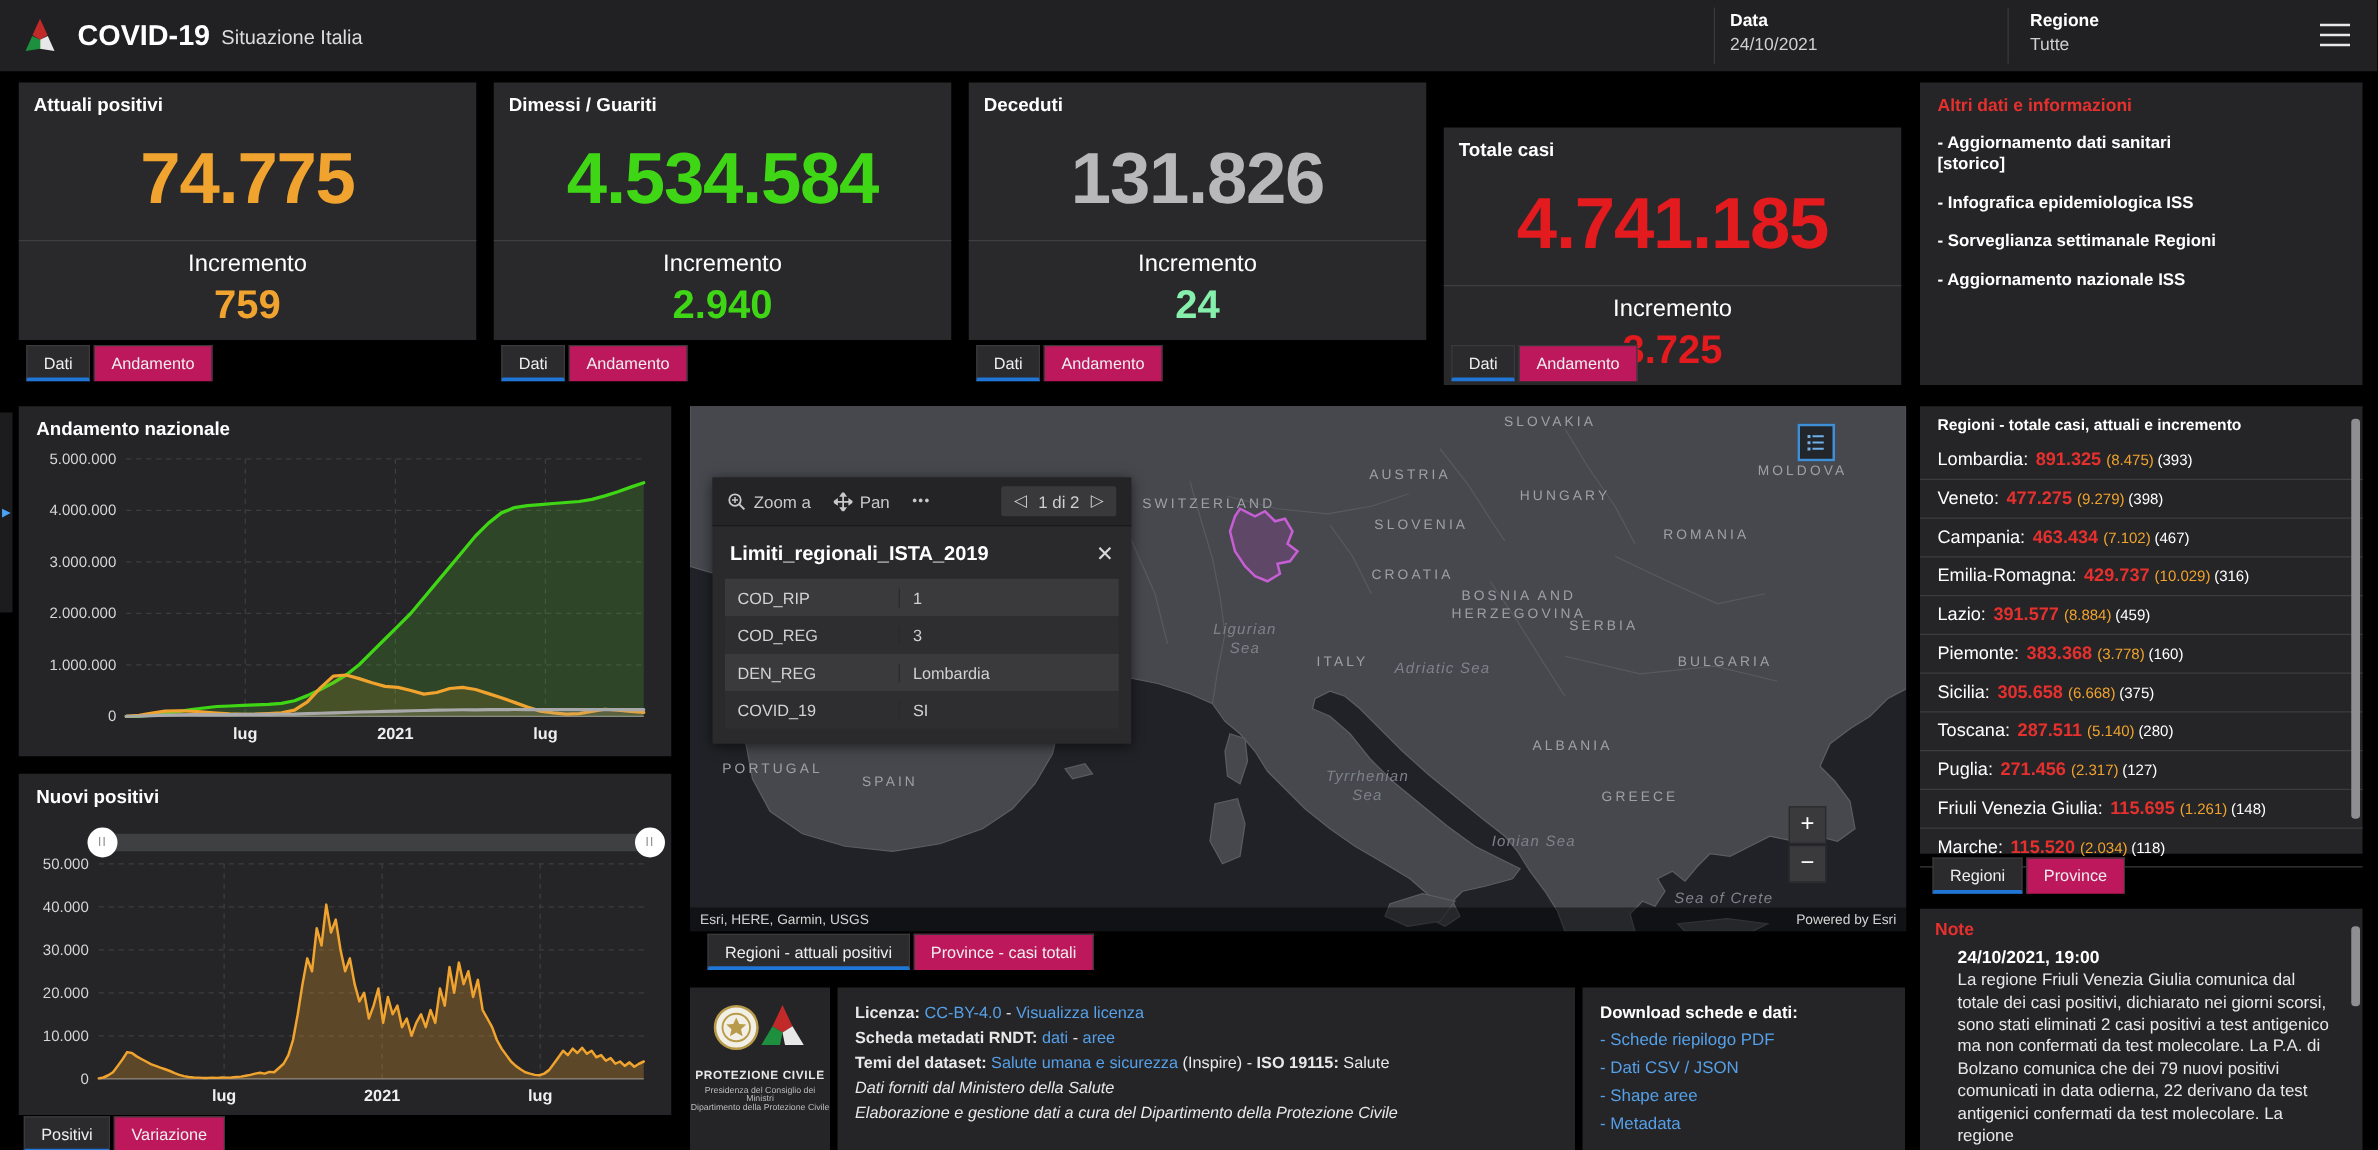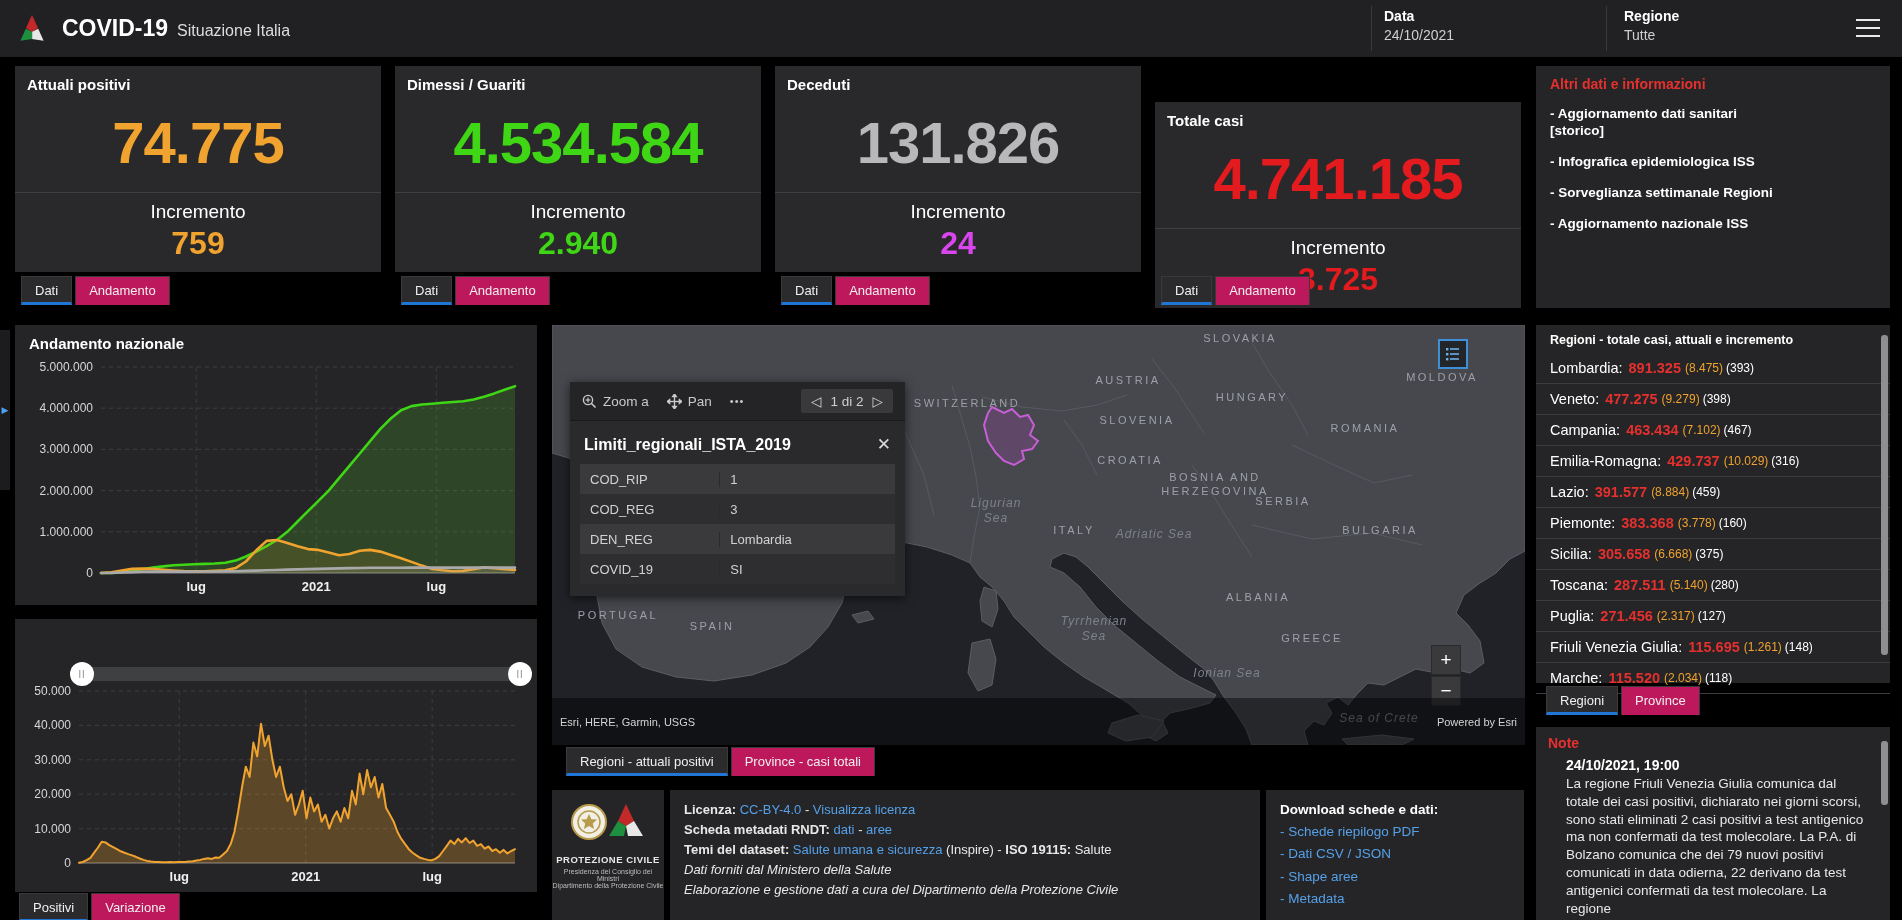--- a/index.html
+++ b/index.html
@@ -27,21 +27,21 @@
   .region-cur{color:#f0a32e;font-size:12px;margin-right:3px;}
   .region-inc{color:#fff;font-size:12px;}
   .scroll-thumb{position:absolute;width:7px;background:#8f8f92;border-radius:3px;}
   .note-date{font-weight:bold;font-size:14px;color:#fff;margin:6px 0 2px 0;}
   .note-text{font-size:13.5px;color:#e8e8e8;line-height:1.32;}
   
   #map{background:#202227;overflow:hidden;}
   .map-label{position:absolute;transform:translate(-50%,-50%);color:#9da0a6;font-size:11px;letter-spacing:2.5px;white-space:nowrap;}
   .sea-label{position:absolute;transform:translate(-50%,-50%);color:#7e828a;font-size:12px;font-style:italic;letter-spacing:1px;white-space:nowrap;}
   .attr-bar{position:absolute;left:0;right:0;bottom:0;height:19px;background:rgba(0,0,0,0.45);
-            display:flex;justify-content:space-between;align-items:center;font-size:11px;color:#d4d4d4;padding:14px 8px;}
+            display:flex;justify-content:space-between;align-items:center;font-size:11px;color:#d4d4d4;padding:0 8px;}
   .map-btn{position:absolute;width:30px;height:30px;background:#3a3a3d;color:#fff;display:flex;align-items:center;justify-content:center;
            font-size:19px;cursor:pointer;border:1px solid #2a2a2c;box-sizing:border-box;}
   
   #popup{position:absolute;background:#2a2a2c;box-shadow:0 2px 10px rgba(0,0,0,0.6);}
   #popup-toolbar{display:flex;align-items:center;height:38px;background:#242426;border-bottom:1px solid #1a1a1a;padding:0 12px;color:#c9c9c9;font-size:13.5px;}
   .tb-item{display:flex;align-items:center;gap:6px;margin-right:18px;cursor:pointer;}
   #popup-pager{margin-left:auto;background:#39393c;border-radius:2px;padding:4px 10px;display:flex;gap:9px;align-items:center;font-size:13.5px;color:#cfcfcf;}
   #popup-title-row{display:flex;align-items:center;justify-content:space-between;padding:13px 14px 9px 14px;}
   #popup-title{font-size:16px;font-weight:bold;color:#fff;}
   #popup-close{color:#d8d8d8;font-size:17px;cursor:pointer;}
@@ -129,21 +129,21 @@
       </div>
       <div class="tabs" style="left: 401px; top: 276px;">
         <div class="tab active">Dati</div>
         <div class="tab">Andamento</div>
       </div>
       <div class="panel card" style="left: 775px; top: 66px; width: 366px; height: 206px;">
         <div class="card-title">Deceduti</div>
         <div class="card-value" style="color: rgb(184, 184, 186);">131.826</div>
         <div class="card-divider"></div>
         <div class="card-inc-label">Incremento</div>
-        <div class="card-inc-value" style="color: #d946ef;">24</div>
+        <div class="card-inc-value" style="color: #86efac;">24</div>
       </div>
       <div class="tabs" style="left: 781px; top: 276px;">
         <div class="tab active">Dati</div>
         <div class="tab">Andamento</div>
       </div>
       <div class="panel card" style="left: 1155px; top: 66px; width: 366px; height: 206px; margin-top: 36px;">
         <div class="card-title">Totale casi</div>
         <div class="card-value" style="color: rgb(227, 26, 30);">4.741.185</div>
         <div class="card-divider"></div>
         <div class="card-inc-label">Incremento</div>
@@ -179,20 +179,21 @@
         <path d="M74,214 L74.0,214.0 L84.3,214.0 L94.7,213.2 L105.0,211.9 L115.4,210.3 L125.8,208.6 L136.1,207.4 L146.4,206.2 L156.8,205.8 L167.2,205.3 L177.5,204.9 L187.8,204.5 L198.2,203.7 L208.6,201.6 L218.9,197.5 L229.3,192.6 L239.6,187.2 L249.9,181.0 L260.3,172.8 L270.6,162.5 L281.0,152.2 L291.4,141.9 L301.7,131.6 L312.1,119.2 L322.4,106.9 L332.8,94.5 L343.1,82.2 L353.4,69.8 L363.8,59.5 L374.1,51.3 L384.5,47.1 L394.9,45.5 L405.2,44.7 L415.6,43.8 L425.9,43.0 L436.3,42.2 L446.6,40.5 L456.9,37.7 L467.3,34.4 L477.6,30.7 L488.0,27.2 L488,214 Z" fill="rgba(80,190,40,0.22)" stroke="none"></path>
         <polyline points="74.0,214.0 84.3,214.0 94.7,213.2 105.0,211.9 115.4,210.3 125.8,208.6 136.1,207.4 146.4,206.2 156.8,205.8 167.2,205.3 177.5,204.9 187.8,204.5 198.2,203.7 208.6,201.6 218.9,197.5 229.3,192.6 239.6,187.2 249.9,181.0 260.3,172.8 270.6,162.5 281.0,152.2 291.4,141.9 301.7,131.6 312.1,119.2 322.4,106.9 332.8,94.5 343.1,82.2 353.4,69.8 363.8,59.5 374.1,51.3 384.5,47.1 394.9,45.5 405.2,44.7 415.6,43.8 425.9,43.0 436.3,42.2 446.6,40.5 456.9,37.7 467.3,34.4 477.6,30.7 488.0,27.2" fill="none" stroke="#3fd615" stroke-width="2.6" stroke-linejoin="round" stroke-linecap="round"></polyline>
         <path d="M74,214 L74.0,214.0 L84.3,213.2 L94.7,211.5 L105.0,209.9 L115.4,209.6 L125.8,209.9 L136.1,210.7 L146.4,211.5 L156.8,212.1 L167.2,212.4 L177.5,212.3 L187.8,211.9 L198.2,211.3 L208.6,209.1 L218.9,202.5 L229.3,191.3 L239.6,181.9 L249.9,181.0 L260.3,183.9 L270.6,187.2 L281.0,190.1 L291.4,190.9 L301.7,193.4 L312.1,196.3 L322.4,195.0 L332.8,191.8 L343.1,190.9 L353.4,192.6 L363.8,195.9 L374.1,199.2 L384.5,202.9 L394.9,206.6 L405.2,209.9 L415.6,211.3 L425.9,212.3 L436.3,211.9 L446.6,210.1 L456.9,208.4 L467.3,209.1 L477.6,210.1 L488.0,210.9 L488,214 Z" fill="rgba(240,163,46,0.13)" stroke="none"></path>
         <polyline points="74.0,214.0 84.3,213.2 94.7,211.5 105.0,209.9 115.4,209.6 125.8,209.9 136.1,210.7 146.4,211.5 156.8,212.1 167.2,212.4 177.5,212.3 187.8,211.9 198.2,211.3 208.6,209.1 218.9,202.5 229.3,191.3 239.6,181.9 249.9,181.0 260.3,183.9 270.6,187.2 281.0,190.1 291.4,190.9 301.7,193.4 312.1,196.3 322.4,195.0 332.8,191.8 343.1,190.9 353.4,192.6 363.8,195.9 374.1,199.2 384.5,202.9 394.9,206.6 405.2,209.9 415.6,211.3 425.9,212.3 436.3,211.9 446.6,210.1 456.9,208.4 467.3,209.1 477.6,210.1 488.0,210.9" fill="none" stroke="#f0a32e" stroke-width="2.6" stroke-linejoin="round" stroke-linecap="round"></polyline>
         <path d="M74,214 L74.0,214.0 L84.3,213.9 L94.7,213.5 L105.0,213.1 L115.4,212.8 L125.8,212.6 L136.1,212.6 L146.4,212.6 L156.8,212.6 L167.2,212.5 L177.5,212.5 L187.8,212.5 L198.2,212.4 L208.6,212.3 L218.9,211.9 L229.3,211.6 L239.6,211.3 L249.9,211.0 L260.3,210.6 L270.6,210.4 L281.0,210.1 L291.4,209.9 L301.7,209.6 L312.1,209.4 L322.4,209.1 L332.8,209.0 L343.1,208.8 L353.4,208.8 L363.8,208.7 L374.1,208.7 L384.5,208.6 L394.9,208.6 L405.2,208.6 L415.6,208.6 L425.9,208.6 L436.3,208.6 L446.6,208.6 L456.9,208.6 L467.3,208.6 L477.6,208.6 L488.0,208.6 L488,214 Z" fill="rgba(170,170,170,0.18)" stroke="none"></path>
         <polyline points="74.0,214.0 84.3,213.9 94.7,213.5 105.0,213.1 115.4,212.8 125.8,212.6 136.1,212.6 146.4,212.6 156.8,212.6 167.2,212.5 177.5,212.5 187.8,212.5 198.2,212.4 208.6,212.3 218.9,211.9 229.3,211.6 239.6,211.3 249.9,211.0 260.3,210.6 270.6,210.4 281.0,210.1 291.4,209.9 301.7,209.6 312.1,209.4 322.4,209.1 332.8,209.0 343.1,208.8 353.4,208.8 363.8,208.7 374.1,208.7 384.5,208.6 394.9,208.6 405.2,208.6 415.6,208.6 425.9,208.6 436.3,208.6 446.6,208.6 456.9,208.6 467.3,208.6 477.6,208.6 488.0,208.6" fill="none" stroke="#a9a9ab" stroke-width="2.6" stroke-linejoin="round" stroke-linecap="round"></polyline>
       </svg>
   </div>
 
   <div class="panel" style="left:15px;top:619px;width:522px;height:273px">
+    <div class="panel-title">Nuovi positivi</div>
     <div id="np-slider">
       <div class="slider-handle" style="left:-5px">ǀǀ</div>
       <div class="slider-handle" style="right:-5px">ǀǀ</div>
     </div>
     <svg id="chart-nuovi" width="498" height="204" style="position:absolute;left:12px;top:64px">
         <text x="44" y="184" text-anchor="end" fill="#d6d6d6" font-size="12">0</text>
         <line x1="52" x2="488" y1="145.6" y2="145.6" stroke="#3e3e41" stroke-dasharray="4 4"></line>
         <text x="44" y="149.6" text-anchor="end" fill="#d6d6d6" font-size="12">10.000</text>
         <line x1="52" x2="488" y1="111.2" y2="111.2" stroke="#3e3e41" stroke-dasharray="4 4"></line>
         <text x="44" y="115.2" text-anchor="end" fill="#d6d6d6" font-size="12">20.000</text>

